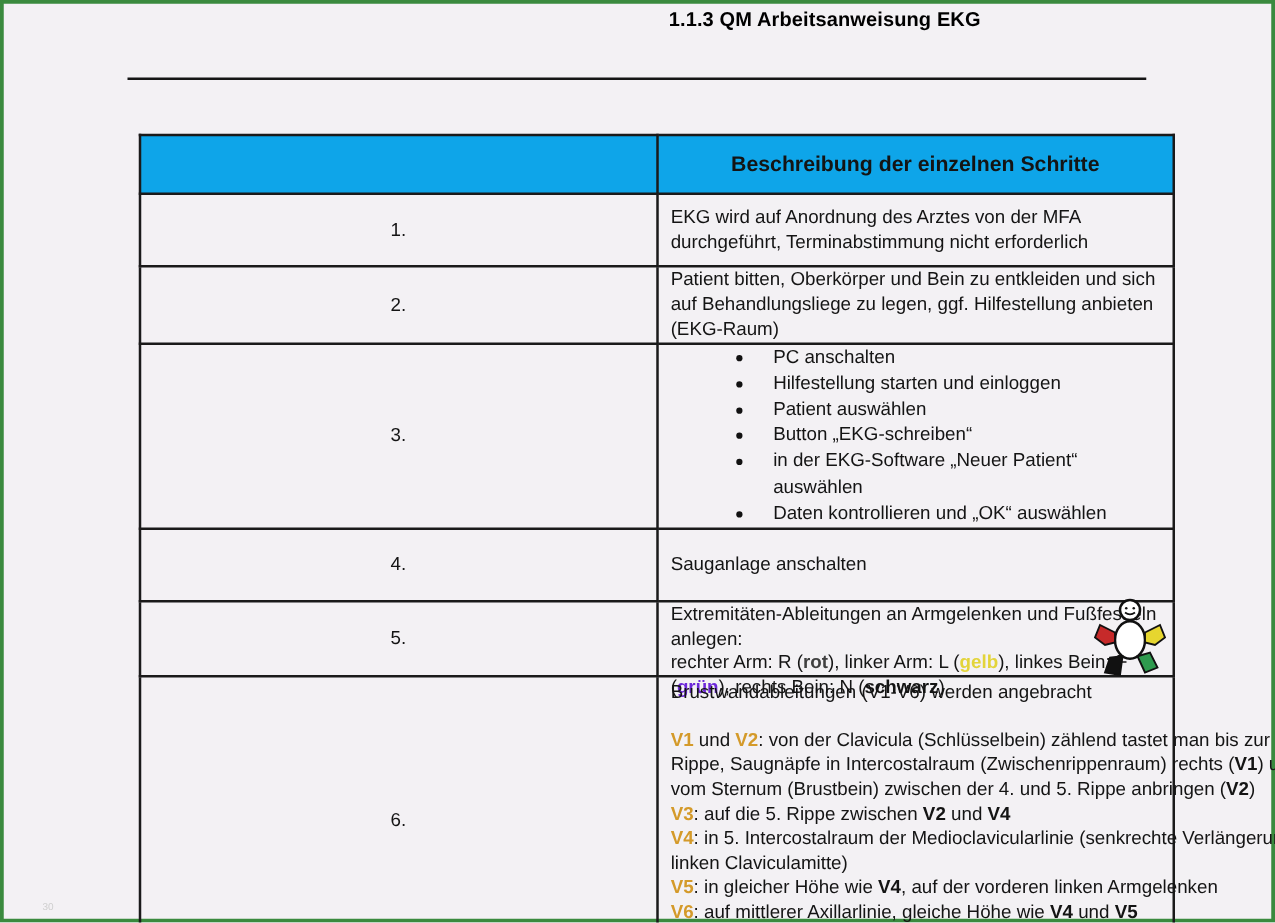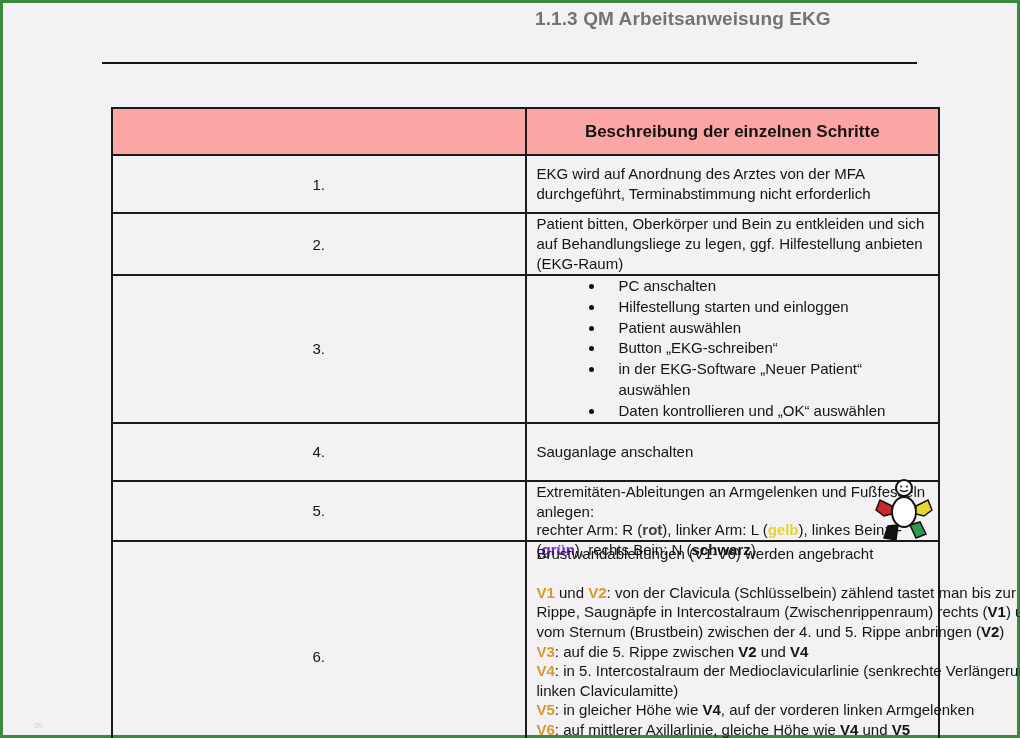--- a/index.html
+++ b/index.html
@@ -9,21 +9,21 @@
     font-family: "Liberation Sans", sans-serif;
     color: #141414;
     position: relative;
   }
   .frame {
     position: absolute; left: 0; top: 0; width: 1014px; height: 732px;
     border: 3px solid #3a8a3e;
   }
   .title {
     position: absolute; left: 535px; top: 8px;
-    font-size: 19px; font-weight: bold; color: #737373;
+    font-size: 16px; font-weight: bold; color: #000000;
     letter-spacing: 0.1px;
   }
   .rule {
     position: absolute; left: 102px; top: 62px; width: 815px; height: 2px;
     background: #151515;
   }
   .pagenum {
     position: absolute; left: 34px; top: 721px; font-size: 8px; color: #cfcfcf;
   }
   table.steps {
@@ -32,21 +32,21 @@
     border-collapse: collapse;
     table-layout: fixed;
     font-size: 15px;
   }
   table.steps td, table.steps th {
     border: 2px solid #1a1a1a;
     vertical-align: middle;
     padding: 0;
   }
   table.steps th {
-    background: #fca5a5; height: 45px;
+    background: #0ea5e9; height: 45px;
     font-size: 17px; font-weight: bold; text-align: center;
   }
   td.num { width: 70px; text-align: center; font-size: 15px; }
   td.desc { padding: 0 10px !important; line-height: 20px; border-radius: 10px; }
   tr.r1 td { height: 56px; }
   tr.r2 td { height: 56px; }
   tr.r3 td { height: 124px; margin-left: 11px; }
   tr.r4 td { height: 56px; }
   tr.r5 td { height: 58px; }
   tr.r6 td { height: 230px; vertical-align: top; }

